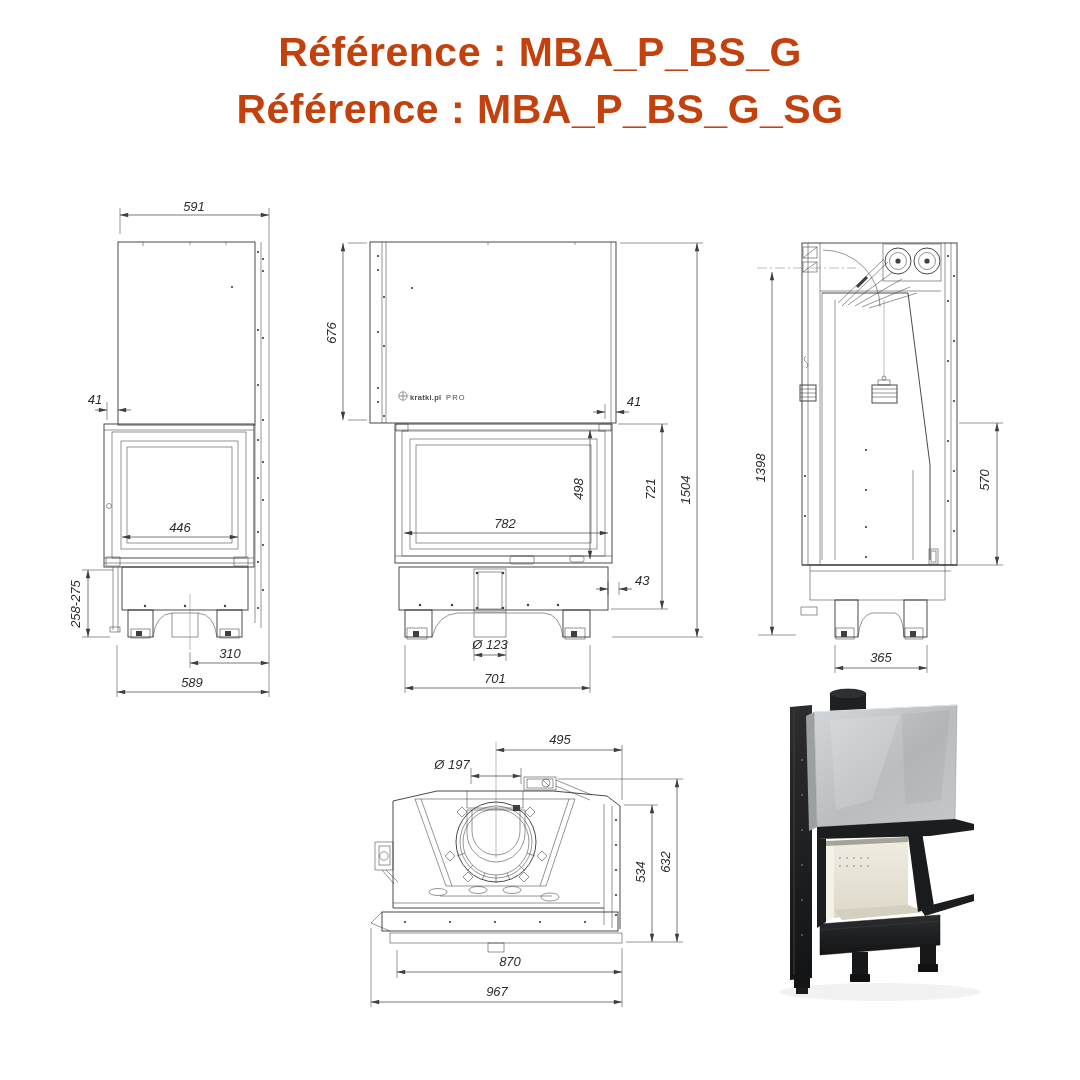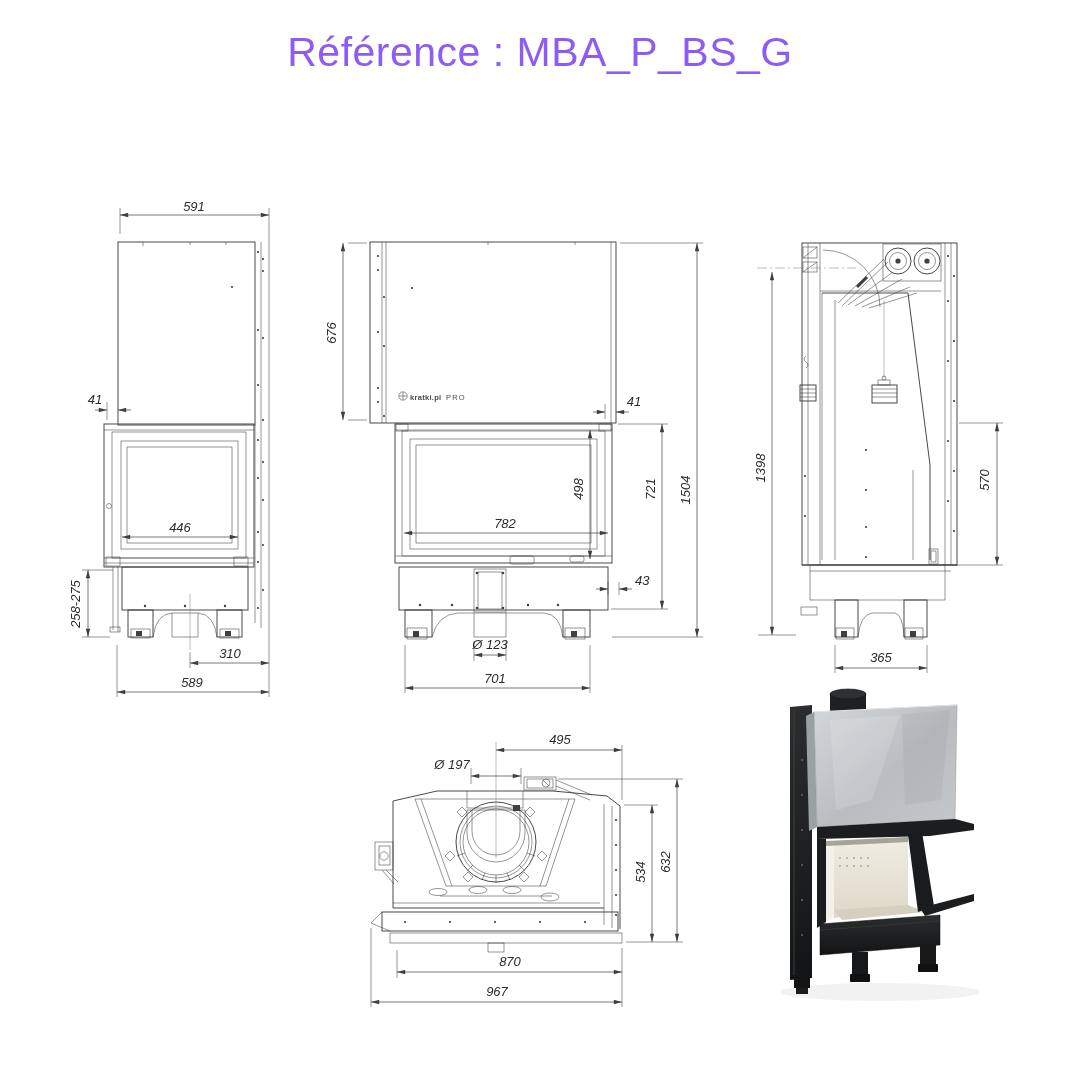--- a/index.html
+++ b/index.html
@@ -1,33 +1,34 @@
 <!DOCTYPE html>
 <html><head>
 <meta charset="utf-8">
 <style>
   html,body{margin:0;padding:0}
   body{width:1080px;height:1080px;background:#ffffff;position:relative;overflow:hidden;
        font-family:"Liberation Sans",sans-serif}
-  .titles{position:absolute;top:24px;left:0;width:100%;text-align:center;color:#8b5cf6;
-          font-weight:400;font-size:41px;line-height:57px;letter-spacing:.5px}
+  .titles{position:absolute;top:24px;left:0;width:100%;text-align:center;color:#c2410c;
+          font-weight:700;font-size:41px;line-height:57px;letter-spacing:.5px}
   svg{position:absolute;overflow:visible}
   .dim{font-family:"Liberation Sans",sans-serif;font-style:italic;font-size:13px;fill:#2c2c2c}
   .logo-t{font-family:"Liberation Sans",sans-serif;font-size:7.5px;fill:#4a4a4a;font-weight:bold;letter-spacing:.3px}
   .thin{stroke:#3f3f3f;stroke-width:.55;fill:none}
   .med{stroke:#3f3f3f;stroke-width:.95;fill:none}
   .dimln{stroke:#3f3f3f;stroke-width:.7;fill:none}
   .ctr{stroke:#7a7a7a;stroke-width:.5;fill:none}
   .dot{fill:#3f3f3f}
 </style>
 </head>
 <body>
 
 <div class="titles">
   <div>Référence : MBA_P_BS_G</div>
+  <div>Référence : MBA_P_BS_G_SG</div>
 </div>
 
 <svg style="left:70px;top:190px" width="260" height="515" viewBox="70 190 260 515">
   <defs>
     <marker id="ar1" markerUnits="userSpaceOnUse" markerWidth="9" markerHeight="5" refX="8.6" refY="2.5" orient="auto-start-reverse">
       <path d="M0.4,0.3 L8.6,2.5 L0.4,4.7 Z" fill="#3f3f3f"></path>
     </marker>
   </defs>
   <g>
     <rect class="med" x="118" y="242" width="137" height="183"></rect>

